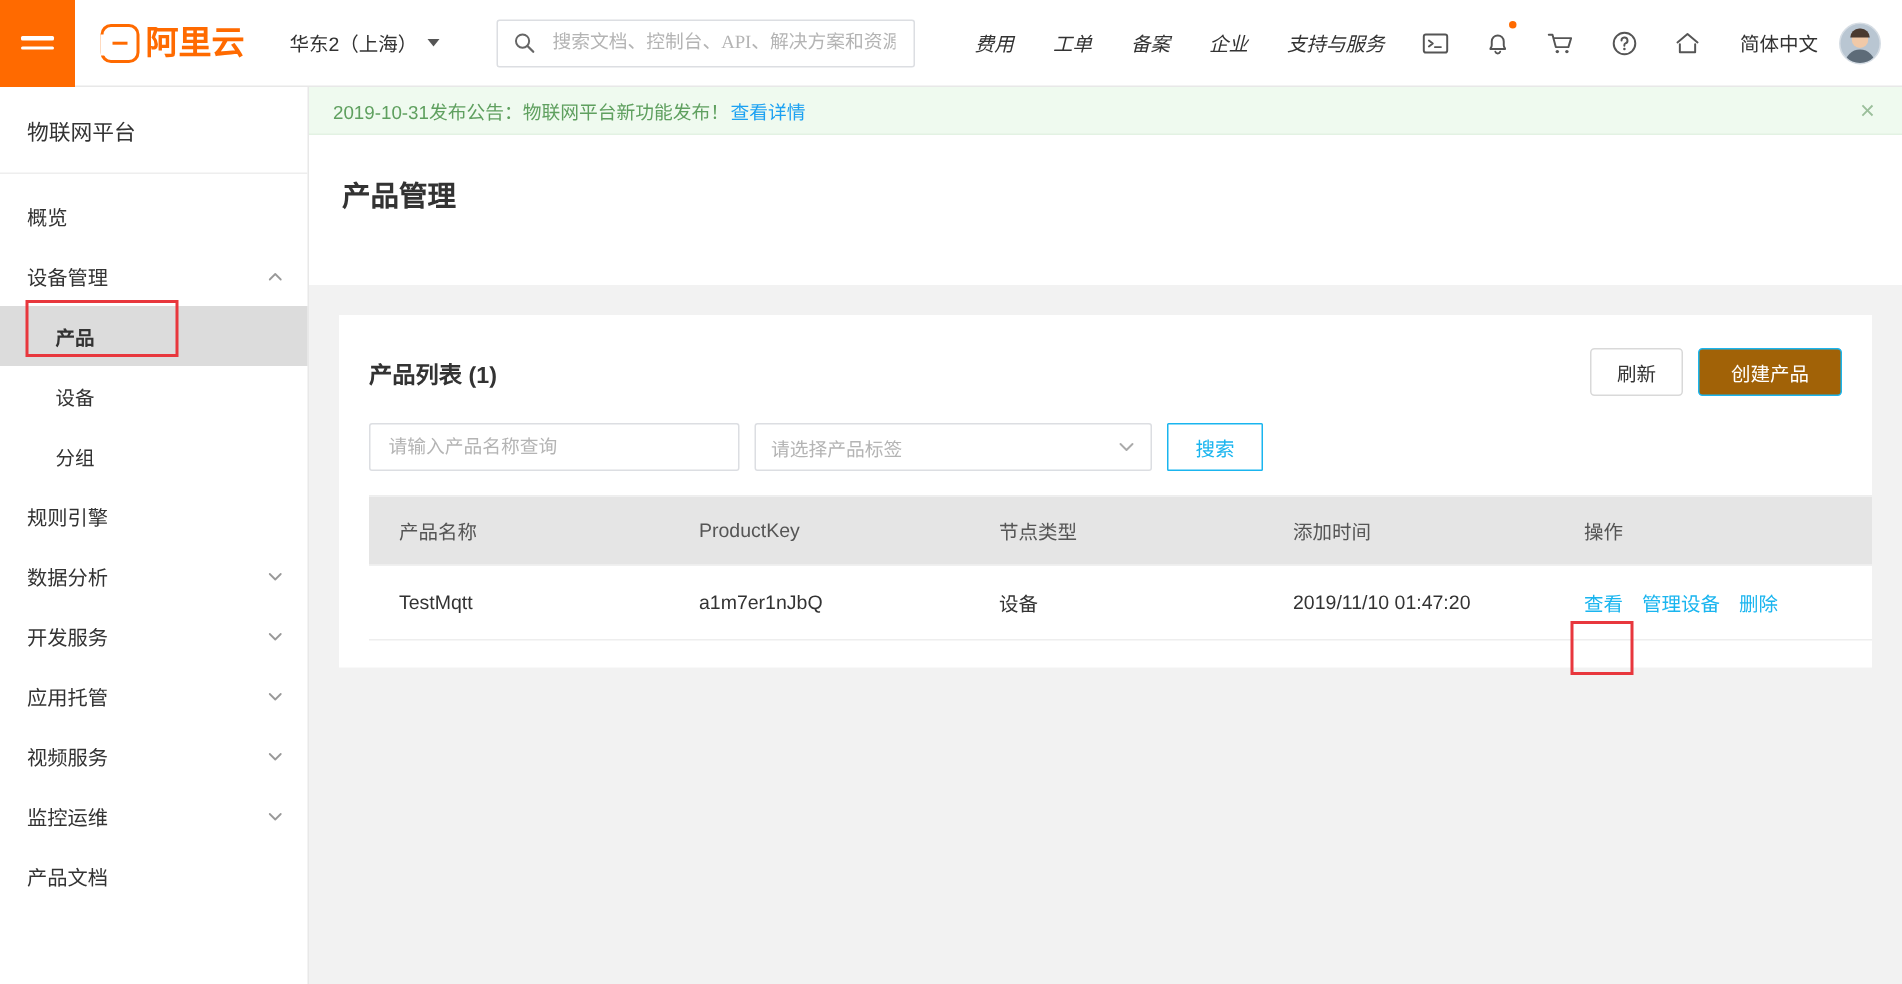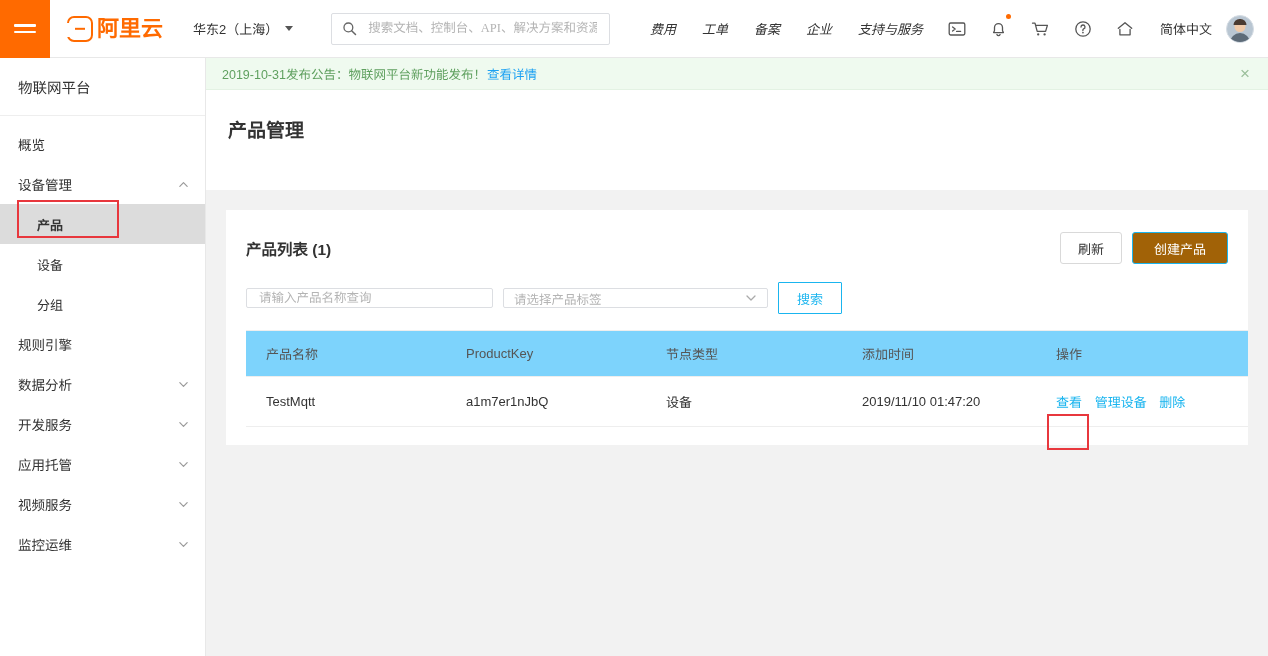--- a/index.html
+++ b/index.html
@@ -234,21 +234,21 @@
   }
   .btn-primary {
     background: #a16207; border: 1px solid #1ab5ef; color: #ffffff;
     min-width: 96px;
   }
   .filters {
     display: flex; align-items: center; gap: 10px;
     padding: 10px 0 16px 0;
   }
   .field {
-    height: 20px; border: 1px solid #dcdee2; border-radius: 2px;
+    height: 32px; border: 1px solid #dcdee2; border-radius: 2px;
     background: #fff; display: flex; align-items: center;
     padding: 0 10px;
   }
   .field.name { width: 247px; }
   .field.tag { width: 265px; }
   .field input, .field .fake-input {
     border: 0; outline: 0; width: 100%;
     font-size: 12.5px; color: #333; background: transparent;
     font-family: inherit;
   }
@@ -260,21 +260,21 @@
     color: #1ab5ef; background: #fff; border-radius: 1px;
     display: inline-flex; align-items: center; justify-content: center;
     font-size: 13px; cursor: pointer;
   }
 
   table.product-table {
     width: 100%; border-collapse: collapse;
     table-layout: fixed;
   }
   table.product-table thead th {
-    background: #7dd3fc;
+    background: #e5e5e5;
     text-align: left;
     font-weight: normal;
     font-size: 13px; color: #555;
     height: 46px; padding: 0 0 0 20px;
     border-top: 1px solid #eeeeee;
     border-bottom: 1px solid #eeeeee;
   }
   table.product-table tbody td {
     height: 50px; padding: 0 0 0 20px;
     font-size: 13px; color: #333;
@@ -437,20 +437,23 @@
         </svg>
       </div>
 
       <div class="menu-item">
         <span>监控运维</span>
         <svg class="chev" viewBox="0 0 12 12">
           <polyline points="2,4 6,8 10,4" fill="none" stroke="#999" stroke-width="1.3" stroke-linecap="round" stroke-linejoin="round"></polyline>
         </svg>
       </div>
 
+      <div class="menu-item">
+        <span>产品文档</span>
+      </div>
     </div>
 
     <div class="redbox sidebar-hl"></div>
   </div>
 
   <div class="notice">
     <span>2019-10-31发布公告：物联网平台新功能发布！</span>
     <span class="notice-link">查看详情</span>
     <span class="notice-close">×</span>
   </div>

